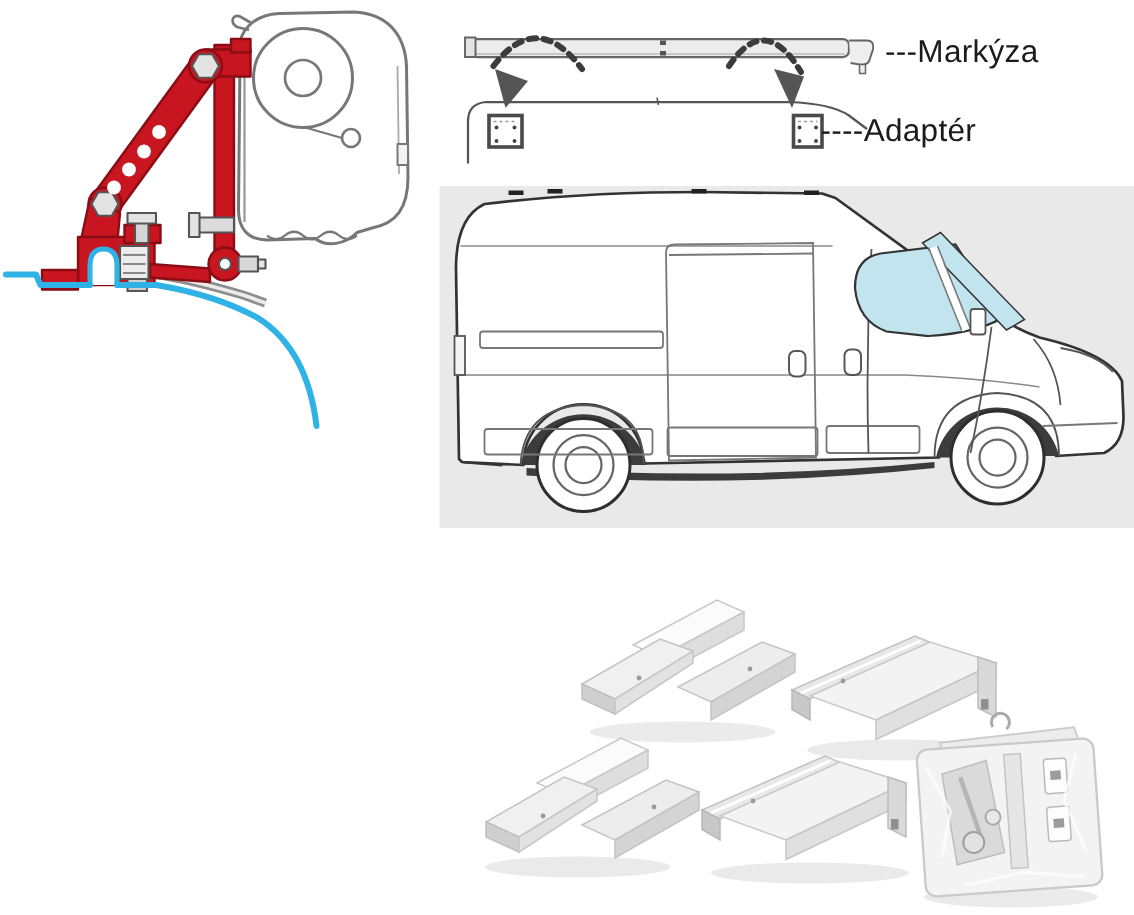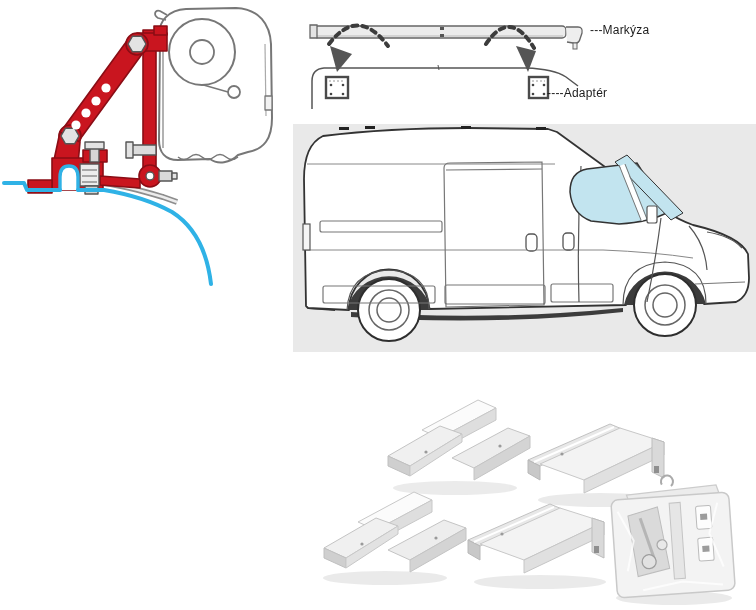--- a/index.html
+++ b/index.html
@@ -4,21 +4,21 @@
 <style>
   html,body{margin:0;padding:0;}
   body{
     width:756px;height:610px;position:relative;overflow:hidden;
     background:#ffffff;
     font-family:"Liberation Sans", sans-serif;
   }
   .abs{position:absolute;}
   .label{
     position:absolute;
-    font-size:12px;
+    font-size:21px;
     color:#1b1b1b;
     letter-spacing:.2px;
     white-space:nowrap;
   }
   #van-panel{
     left:293px;top:124px;width:463px;height:228px;
     background:#e9e9e9;
   }
   svg{display:block;}
 </style>
@@ -144,21 +144,21 @@
       <circle cx="237" cy="77" r="1.3" fill="#444444"></circle>
       <circle cx="248" cy="77" r="1.3" fill="#444444"></circle>
       <circle cx="237" cy="86" r="1.3" fill="#444444"></circle>
       <circle cx="248" cy="86" r="1.3" fill="#444444"></circle>
     </g>
   </g>
 </svg>
 </div>
 
 <span class="label" style="left:590px;top:23px">---Markýza</span>
-<span class="label" style="left:547px;top:86px">----Adaptér</span>
+<span class="label" style="left:547px;top:76px">----Adaptér</span>
 
 <div id="van-panel" class="abs">
 <svg width="463" height="228" viewBox="0 0 463 228">
 
   <path d="M58,188 Q200,197 330,184 L330,188 Q200,202 58,193 Z" fill="#3c3c3c"></path>
   <polygon points="16,178 42,180 42,187 16,185" fill="#3c3c3c"></polygon>
 
   <path d="M13,182 L11,55 Q11,21 30,12 Q95,4 175,4 L255,5 L264,8 L374,88
            Q386,96 400,101 Q447,112 455,130 L456,154 Q456,172 443,178
            L411,180 A41,41 0 0 0 333,181 L136,185 A40,40 0 0 0 56,186 L15,184 Z" fill="#ffffff" stroke="#333333" stroke-width="1.8" stroke-linejoin="round"></path>

